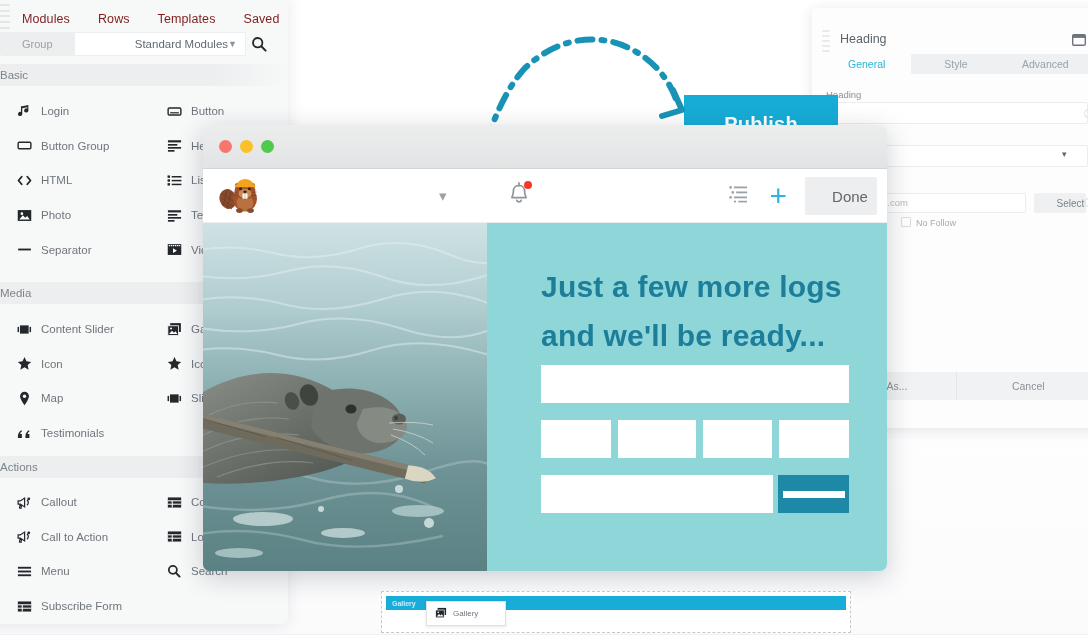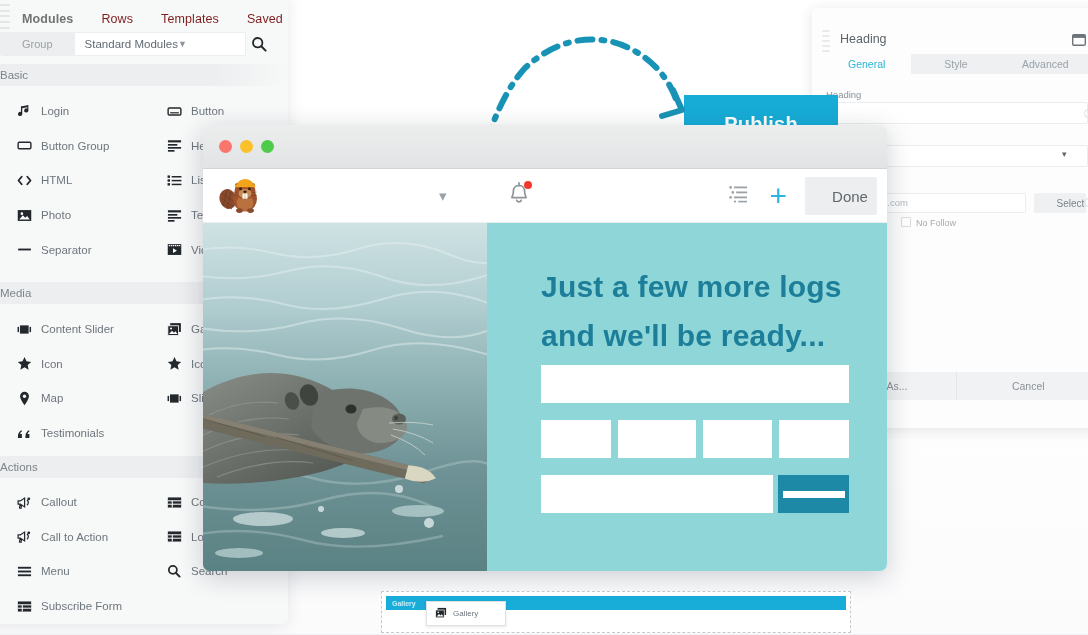--- a/index.html
+++ b/index.html
@@ -32,34 +32,34 @@
   }
   .sb-grip i { display:block; height:2px; background:#e3e5e7; border-radius:1px;}
   .sb-tabs {
     position:absolute; left:22px; top:8px; right:0; height:34px;
     display:flex; align-items:center; gap:24px; padding-left:10px;
   }
   .sb-tab {
     font-size:12.5px; color:#7f1d1d; letter-spacing:.1px; cursor:pointer;
     padding:2px 2px;
   }
-  .sb-tab.active { color:#737373; font-weight:bold; }
+  .sb-tab.active { color:#7f1d1d; font-weight:normal; }
 
   .sb-search {
     position:absolute; left:12px; top:38px; width:272px; height:24px;
     display:flex; align-items:center;
   }
   .sb-group-btn {
     height:24px; padding:0 22px; background:#eceeef; color:#9ba2a8;
     font-size:11px; display:flex; align-items:center;
     border-radius:3px 0 0 3px;
   }
   .sb-select {
     flex:1; height:24px; background:#fff; border:1px solid #eceeef; border-left:none;
-    display:flex; align-items:center; justify-content:flex-start;
+    display:flex; align-items:center; justify-content:flex-end;
     padding:0 8px 0 10px; font-size:11.5px; color:#616a72;
   }
   .sb-chev { font-size:9px; color:#8d959c; }
   .sb-magnifier { width:26px; display:flex; align-items:center; justify-content:center; }
 
   .sb-section {
     position:absolute; left:0; width:300px; height:22px;
     background: linear-gradient(90deg,#eceeef 0%, #eceeef 74%, rgba(236,238,239,0) 100%);
     display:flex; align-items:center;
   }

